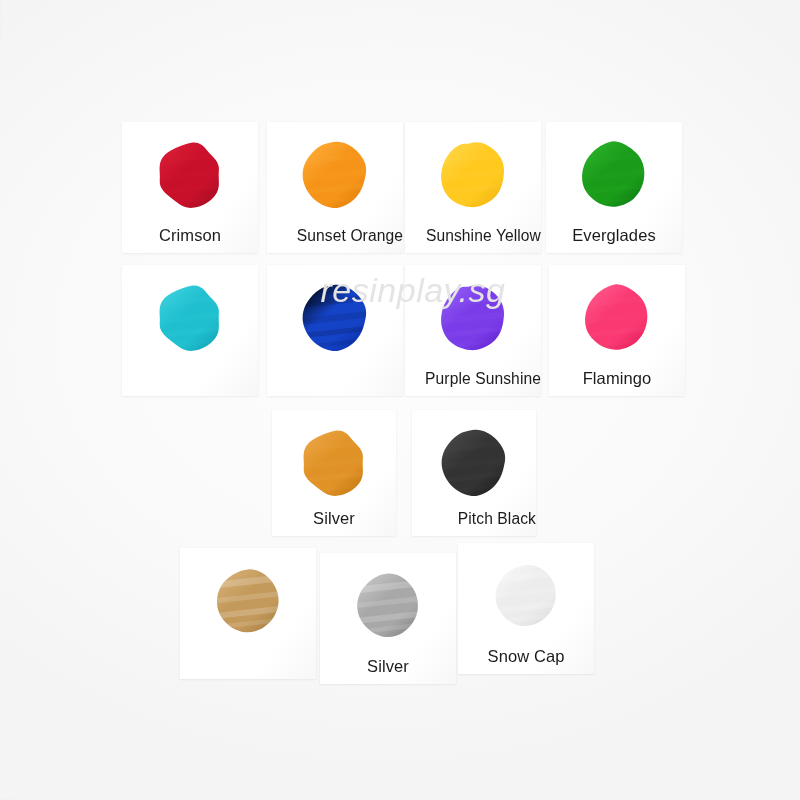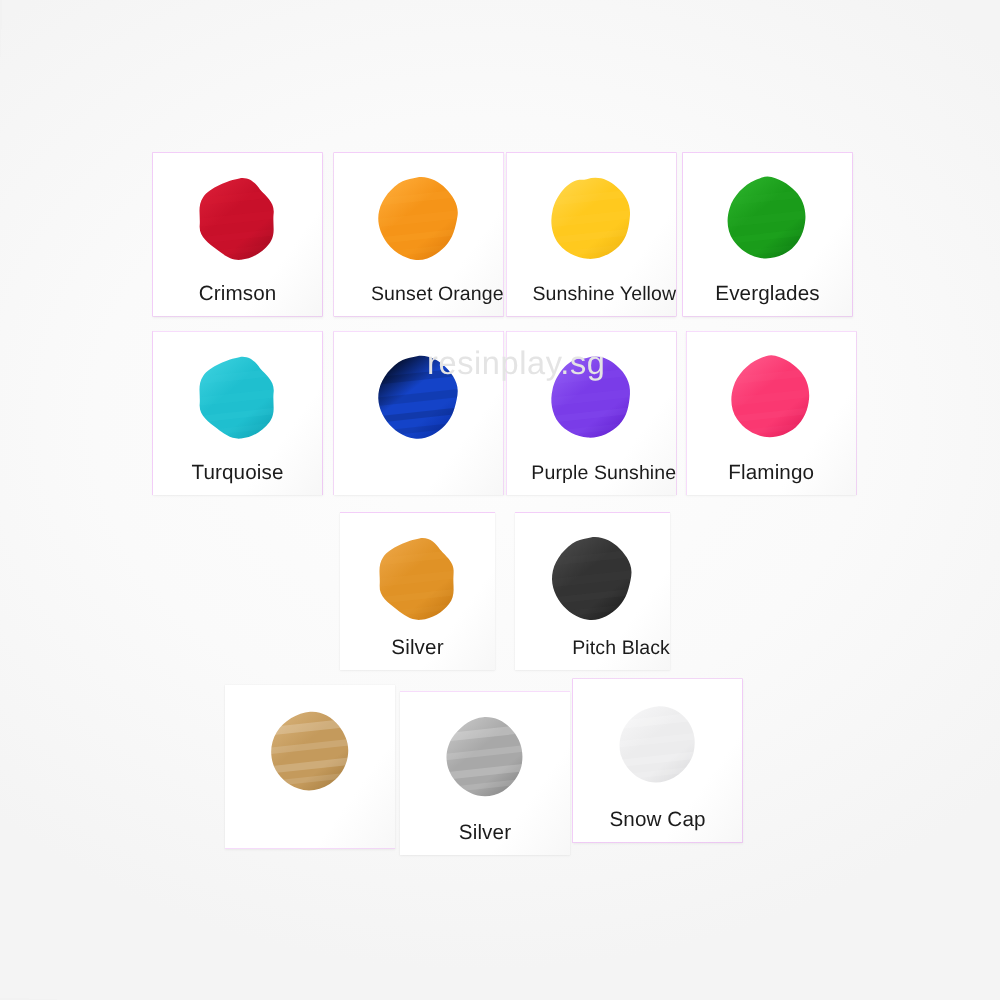--- a/index.html
+++ b/index.html
@@ -36,34 +36,35 @@
   
   #watermark {
     position: absolute;
     left: 248px;
     top: 270px;
     width: 330px;
     height: 40px;
     display: flex;
     align-items: center;
     justify-content: center;
-    font-size: 26px;
+    font-size: 34px;
     letter-spacing: 0.5px;
     color: #e4e4e4;
     font-weight: 400;
     white-space: nowrap;
     z-index: 6;
     pointer-events: none;
     user-select: none;
+    font-style: italic;
   }
 
   
   .card {
     position: absolute;
-    background: #d946ef;
+    background: #0f766e;
     z-index: 3;
     box-shadow:
       0 1px 2px rgba(0,0,0,0.055),
       0 0 0 0.5px rgba(0,0,0,0.018);
   }
   .card .edge {
     position: absolute;
     inset: 0;
     background: linear-gradient(126deg, #ffffff 0%, #ffffff 72%, #f7f7f7 100%);
     pointer-events: none;
@@ -239,21 +240,20 @@
             <path d="M52,5 C63,3 70,10 75,17 C82,25 92,31 90,44 C89,56 93,66 85,76 C78,85 66,92 54,93 C43,94 35,88 27,82 C18,75 7,68 8,56 C9,45 5,35 12,25 C19,15 40,7 52,5 Z" fill="url(#grad4)"></path>
             <g clip-path="url(#clip5)">
               <rect x="-10" width="130" y="22" height="8" fill="#3ed3e0" opacity="0.13" transform="rotate(-6 50 50)"></rect>
               <rect x="-10" width="130" y="44" height="9" fill="#3ed3e0" opacity="0.1" transform="rotate(-6 50 50)"></rect>
               <rect x="-10" width="130" y="64" height="7" fill="#3ed3e0" opacity="0.14" transform="rotate(-6 50 50)"></rect>
               <rect x="-10" width="130" y="80" height="6" fill="#3ed3e0" opacity="0.09" transform="rotate(-6 50 50)"></rect>
             </g>
           </svg>
         </div>
       </div>
-      <div class="label">Turquoise</div>
     </div>
     <div class="card" style="left: 267px; top: 265px; width: 136px; height: 131px;">
       <div class="edge"></div>
       <div class="blob-wrap">
         <div class="blob">
           <svg viewBox="0 0 100 100" preserveAspectRatio="none">
             <defs>
               <linearGradient id="grad5" x1="10%" y1="0%" x2="85%" y2="100%">
                 <stop offset="0%" stop-color="#२a5ce0"></stop>
                 <stop offset="42%" stop-color="#1443c8"></stop>

